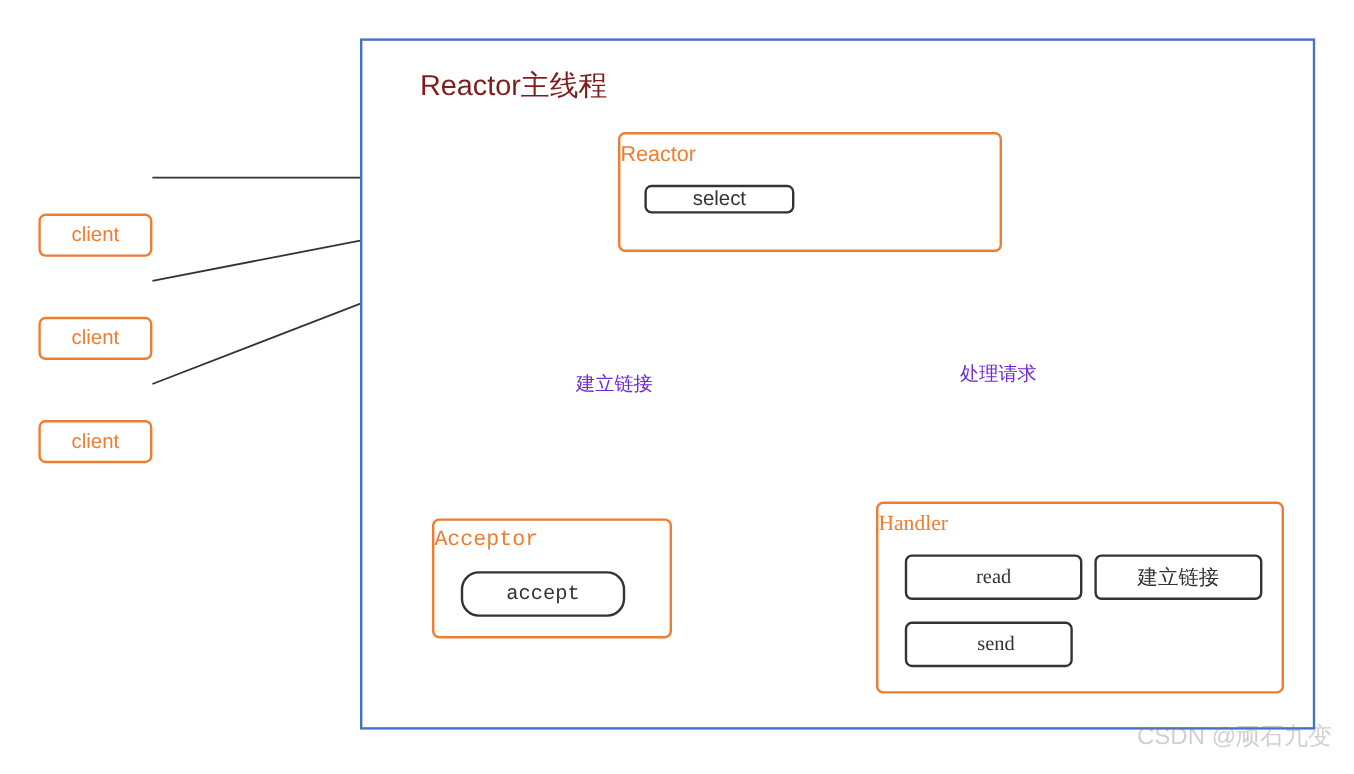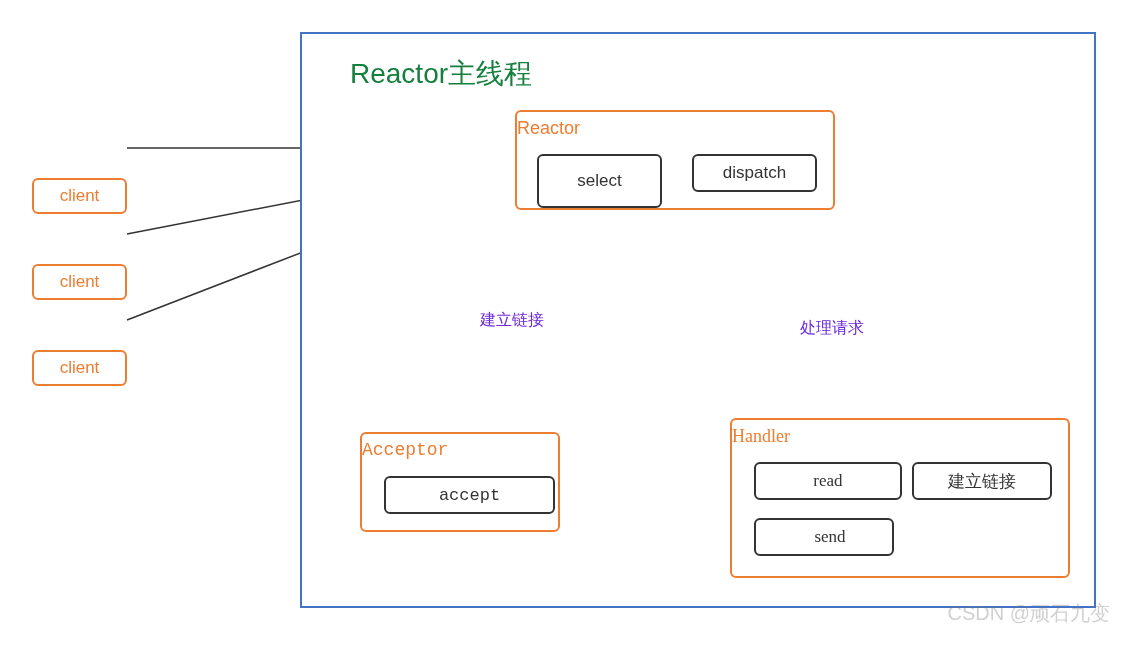--- a/index.html
+++ b/index.html
@@ -47,22 +47,22 @@
       background: #fff;
       margin-top: 48px;
     }
     .main-container {
       position: absolute;
       border: 2px solid #4472c4;
       background: #fff;
     }
     .main-title {
       position: absolute;
-      color: #15803d;
-      font-size: 28px;
+      color: #7f1d1d;
+      font-size: 24px;
     }
     .edge-label {
       position: absolute;
       font-size: 16px;
       color: #6d28d9;
       background: transparent;
     }
     .watermark {
       position: absolute;
       right: 18px;
@@ -101,44 +101,41 @@
 </div>
 <div class="client-box" style="left:32px; top:216px;">
   <span>client</span>
 </div>
 <div class="client-box" style="left:32px; top:302px;">
   <span>client</span>
 </div>
 
 <div class="node-box" style="left:515px; top:110px; width:320px; height:100px;">
   <div class="node-title">Reactor</div>
-  <div class="inner-box" style="left:20px; top:42px; width:125px; height:54px;text-align:right;">
+  <div class="inner-box" style="left:20px; top:42px; width:125px; height:24px;text-align:right;">
     <span>select</span>
-  </div>
-  <div class="inner-box" style="left:175px; top:42px; width:125px; height:38px;">
-    <span>dispatch</span>
   </div>
 </div>
 
 <div class="node-box" style="left:360px; top:432px; width:200px; height:100px;font-family:Liberation Mono, monospace;">
   <div class="node-title">Acceptor</div>
-  <div class="inner-box" style="left:22px; top:42px; width:171px; height:38px;">
+  <div class="inner-box" style="left:22px; top:42px; width:137px; height:38px;border-radius:15px;">
     <span>accept</span>
   </div>
 </div>
 
 <div class="node-box" style="left:730px; top:418px; width:340px; height:160px;font-family:Liberation Serif, serif;">
   <div class="node-title">Handler</div>
   <div class="inner-box" style="left:22px; top:42px; width:148px; height:38px;">
     <span>read</span>
   </div>
   <div class="inner-box" style="left:180px; top:42px; width:140px; height:38px;">
     <span>建立链接</span>
   </div>
   <div class="inner-box" style="left:22px; top:98px; width:140px; height:38px;padding-left:12px;">
     <span>send</span>
   </div>
 </div>
 
 <div class="edge-label" style="left:480px; top:310px;">建立链接</div>
-<div class="edge-label" style="left:800px; top:302px;margin-top:16px;">处理请求</div>
+<div class="edge-label" style="left:800px; top:302px;">处理请求</div>
 
 <div class="watermark">CSDN @顽石九变</div>
 
 </body></html>

